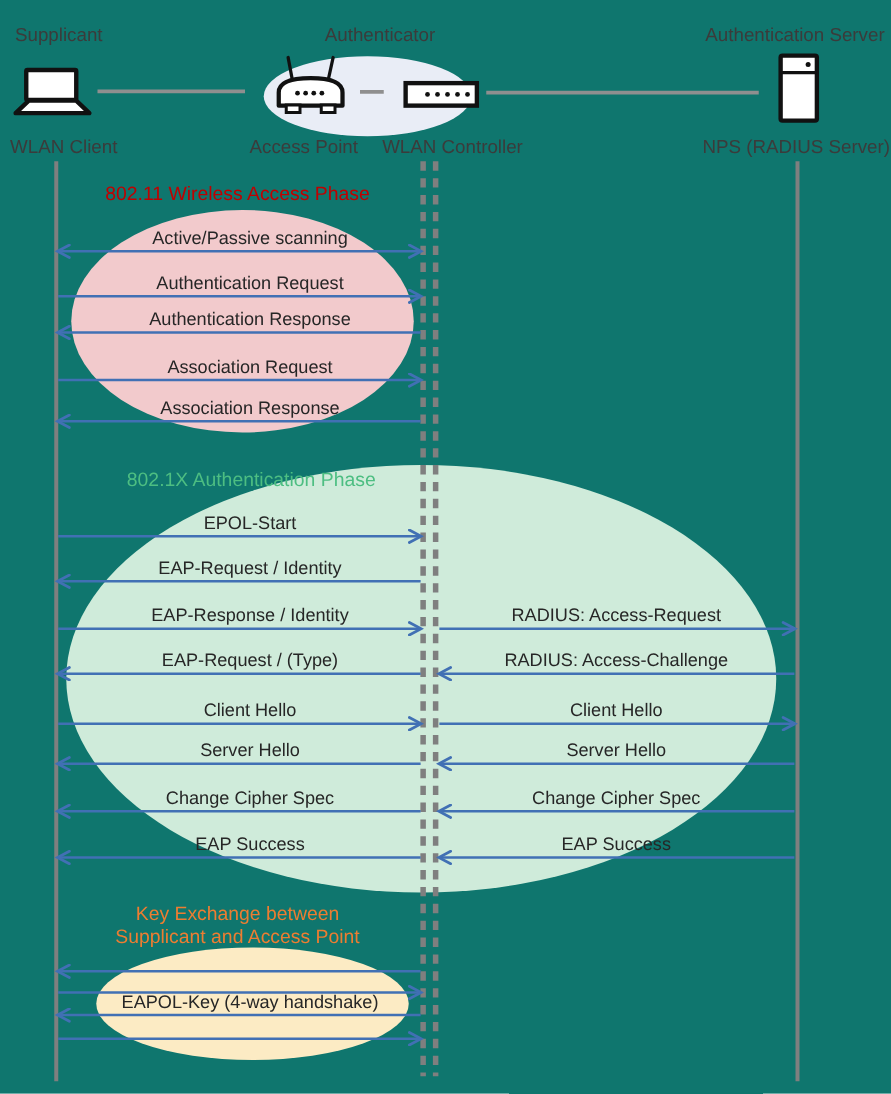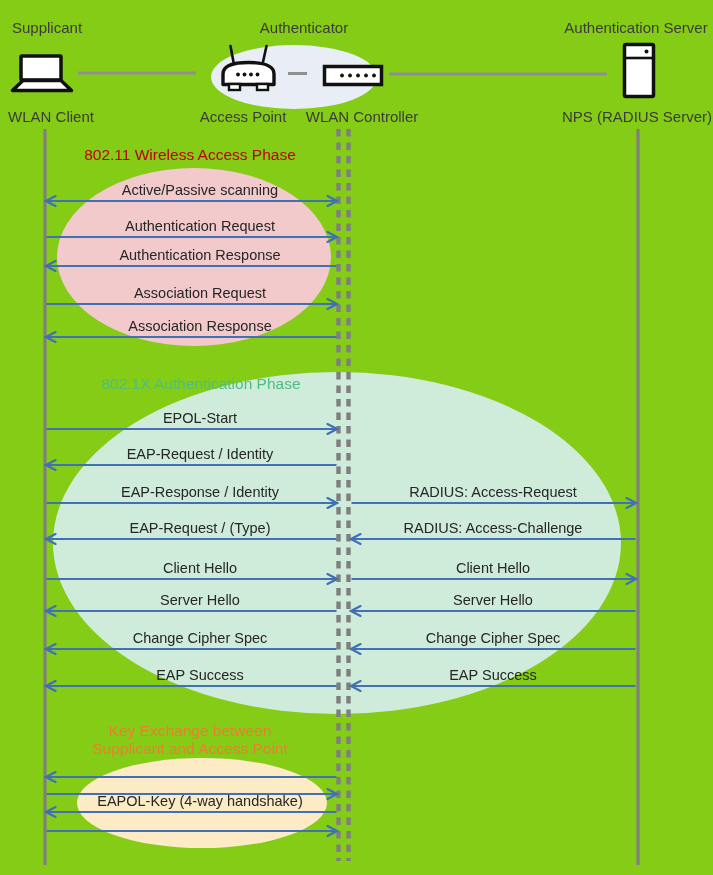--- a/index.html
+++ b/index.html
@@ -1,16 +1,16 @@
 <!DOCTYPE html>
 <html><head>
 <meta charset="utf-8">
 <style>
   html,body{margin:0;padding:0;background:#ffffff;}
-  .page{position:relative;width:713px;height:875px;background:#84cc16;overflow:hidden;
+  .page{position:relative;width:713px;height:875px;background:#0f766e;overflow:hidden;
         font-family:"Liberation Sans",sans-serif;}
   svg text{font-family:"Liberation Sans",sans-serif;}
 </style>
 </head>
 <body>
 
 <div class="page">
   <svg id="diagram" width="713" height="875" viewBox="0 0 713 875" xmlns="http://www.w3.org/2000/svg">
       <defs>
         <marker id="ah" viewBox="0 0 13 12" refX="10.5" refY="6" markerWidth="13" markerHeight="12" markerUnits="userSpaceOnUse" orient="auto-start-reverse">

